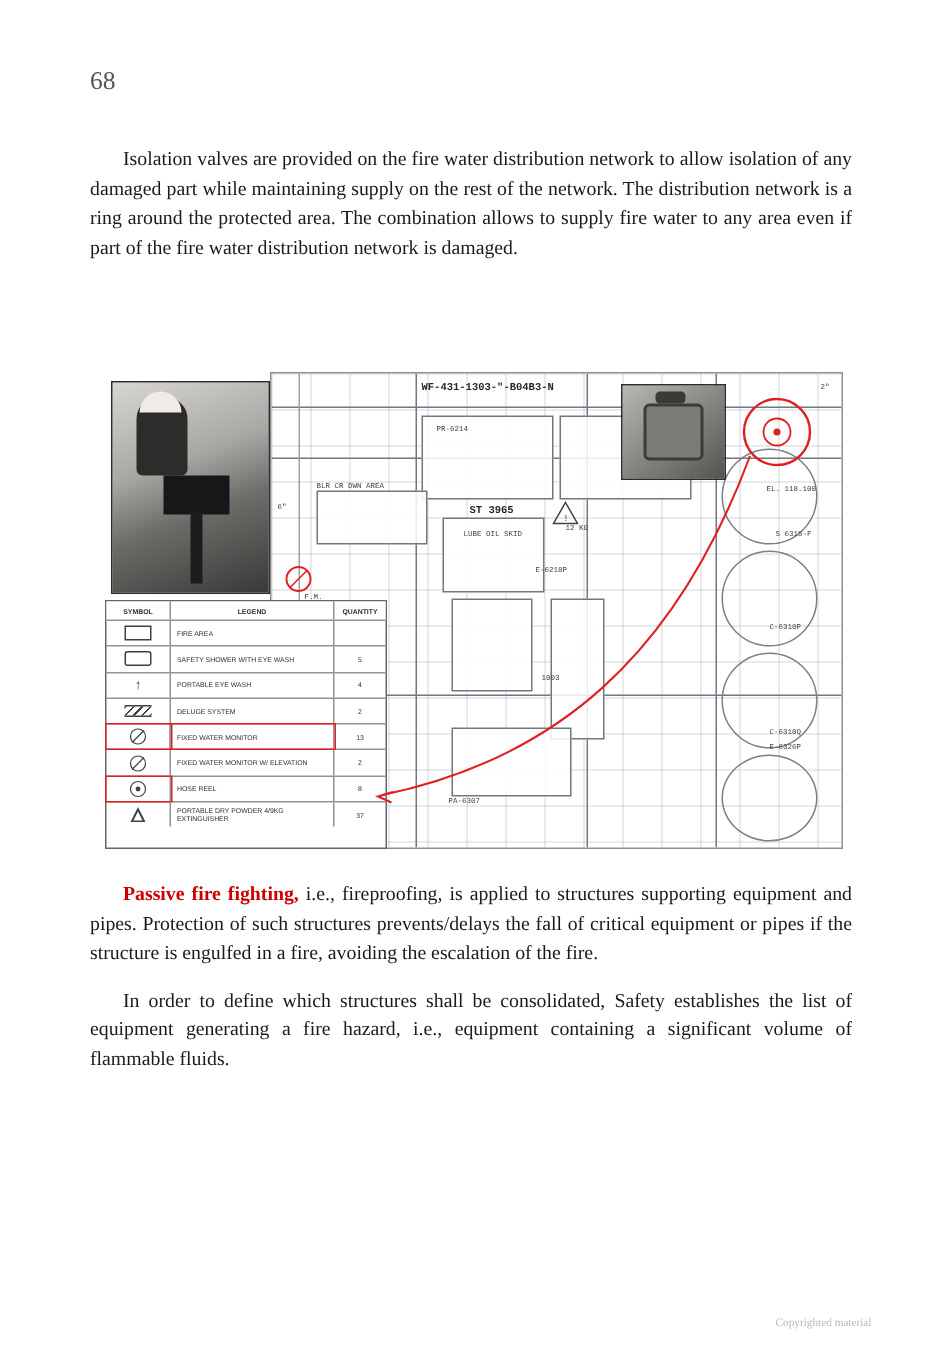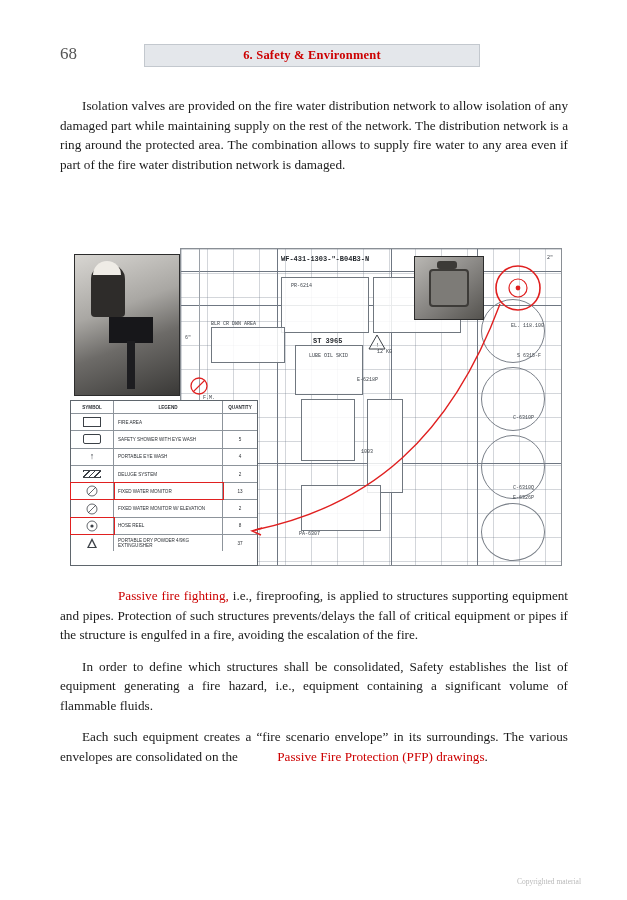--- a/index.html
+++ b/index.html
@@ -62,22 +62,21 @@
   p {
     margin: 0 0 12px 0;
     font-size: 13.2px;
     line-height: 19.5px;
     text-align: justify;
     text-indent: 22px;
     font-family: "Liberation Serif", serif;
   }
   .red {
     color: #cc0000;
-    font-weight: normal;
-    margin-left: 36px;
+    font-weight: bold;
   }
 
   
   .figure {
     position: absolute;
     left: 70px;
     top: 248px;
     width: 490px;
     height: 320px;
   }
@@ -266,23 +265,20 @@
     font-size: 7.5px;
     color: #b9b9b9;
     font-family: Liberation Serif, serif;
   }
 </style>
 </head>
 <body>
 
 <div class="page-header">
   <div class="folio">68</div>
-  <div class="chapter-band">
-    <span>6. Safety &amp; Environment</span>
-  </div>
 </div>
 
 <div class="content">
   <p>Isolation valves are provided on the fire water distribution network to allow isolation of any damaged part while maintaining supply on the rest of the network. The distribution network is a ring around the protected area. The combination allows to supply fire water to any area even if part of the fire water distribution network is damaged.</p>
 </div>
 
 <div class="figure">
 
   <div class="drawing">
     <div class="dwg-grid"></div>
@@ -434,18 +430,15 @@
     <path d="M 430 56 C 380 190, 300 258, 185 282" fill="none" stroke="#e02020" stroke-width="1.4"></path>
     <path d="M 192 280 L 182 283 L 191 287" fill="none" stroke="#e02020" stroke-width="1.4"></path>
   </svg>
 </div>
 
 <div class="content" style="top:586px;">
   <p>
     <span class="red">Passive fire fighting,</span><span> i.e., fireproofing, is applied to structures supporting equipment and pipes. Protection of such structures prevents/delays the fall of critical equipment or pipes if the structure is engulfed in a fire, avoiding the escalation of the fire.</span>
   </p>
   <p>In order to define which structures shall be consolidated, Safety establishes the list of equipment generating a fire hazard, i.e., equipment containing a significant volume of flammable fluids.</p>
-  <p>
-    <span>Each such equipment creates a “fire scenario envelope” in its surroundings. The various envelopes are consolidated on the </span><span class="red">Passive Fire Protection (PFP) drawings</span><span>.</span>
-  </p>
 </div>
 
 <div class="copyright">Copyrighted material</div>
 
 </body></html>

